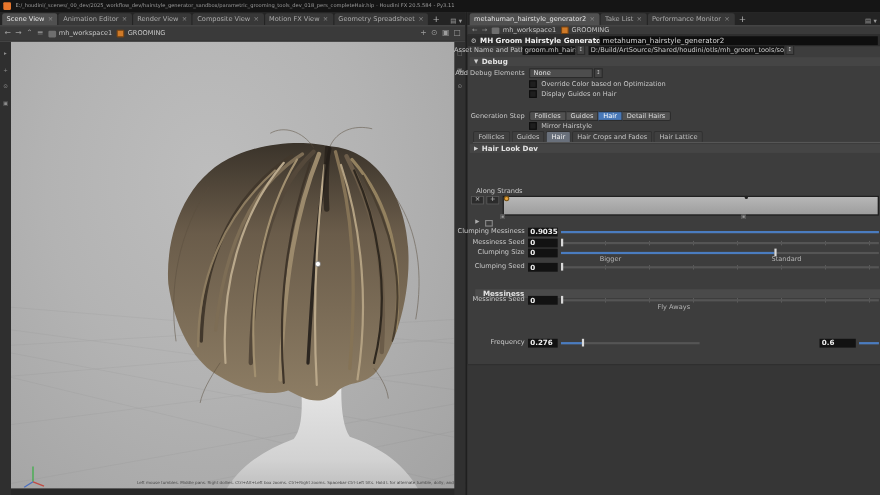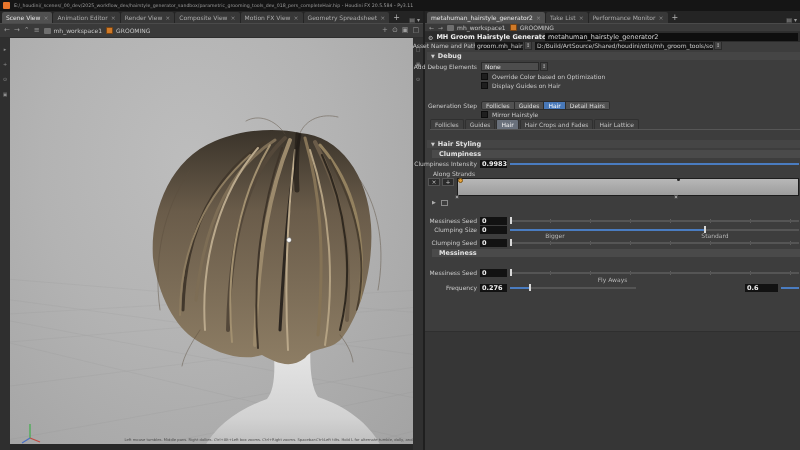--- a/index.html
+++ b/index.html
@@ -309,52 +309,51 @@
     </div>
 
     <div class="ftabs" style="top:108px">
       <div class="ftab">Follicles</div>
       <div class="ftab">Guides</div>
       <div class="ftab sel">Hair</div>
       <div class="ftab">Hair Crops and Fades</div>
       <div class="ftab">Hair Lattice</div>
     </div>
 
-    <div class="fold" style="top:129px">
-      <span class="tri">▼</span>
-      <span>Hair Styling</span>
-    </div>
-    <div class="sec" style="top:139px">Clumpiness</div>
-
-    <div class="row" style="top:148px">
-      <div class="lbl">Clumpiness Intensity</div>
-      <div class="val">0.9983</div>
-      <div class="sld">
-          <div class="fill" style="width:100%"></div>
-        </div>
-    </div>
+    <div class="fold" style="top:120px">
+      <span class="tri">▶</span>
+      <span>Hair Look Dev</span>
+    </div>
+
 
     <div class="row" style="top:159px;height:6px;">
       <div style="position:absolute;left:8px;font-size:6px;color:#c9c9c9;">Along Strands</div>
     </div>
     <div class="row" style="top:166px;height:22px;">
       <div class="rampbtn" style="left:3px;top:1px;">×</div>
       <div class="rampbtn" style="left:17px;top:1px;">+</div>
       <div class="ramp">
         <div class="rpt" style="left:0px;top:-1px;background:#e8a33b;border:1px solid #7a5414;"></div>
         <div class="rpt" style="left:219px;top:-1px;background:#222;"></div>
       </div>
       <div class="rph" style="left:30px;top:18px;"></div>
       <div class="rph" style="left:249px;top:18px;"></div>
     </div>
     <div class="row" style="top:188px;height:6px;">
       <span style="position:absolute;left:7px;color:#adadad;font-size:5px;">▶</span>
       <div style="position:absolute;left:16px;top:1px;width:5px;height:4px;border:1px solid #8a8a8a;"></div>
     </div>
 
+    <div class="row" style="top:195px">
+      <div class="lbl">Clumping Messiness</div>
+      <div class="val">0.9035</div>
+      <div class="sld">
+          <div class="fill" style="width:100%"></div>
+        </div>
+    </div>
 
     <div class="row" style="top:205px">
       <div class="lbl">Messiness Seed</div>
       <div class="val">0</div>
       <div class="ticks"></div>
       <div class="sld">
           <div class="hnd" style="left:0"></div>
         </div>
     </div>
 
@@ -373,35 +372,35 @@
 
     <div class="row" style="top:227px">
       <div class="lbl">Clumping Seed</div>
       <div class="val">0</div>
       <div class="ticks"></div>
       <div class="sld">
           <div class="hnd" style="left:0"></div>
         </div>
     </div>
 
-    <div class="sec" style="top:238px">Messiness</div>
+    <div class="sec" style="top:252px">Messiness</div>
     <div class="row" style="top:257px">
       <div class="lbl">Messiness Seed</div>
       <div class="val">0</div>
       <div class="ticks"></div>
       <div class="sld">
           <div class="hnd" style="left:0"></div>
         </div>
     </div>
     <div class="row" style="top:265px;height:6px;">
       <div class="hint" style="left:50%;">Fly Aways</div>
     </div>
 
 
-    <div class="row" style="top:272px">
+    <div class="row" style="top:296px">
       <div class="lbl">Frequency</div>
       <div class="val">0.276</div>
       <div class="sld short">
           <div class="fill" style="width:15%"></div>
           <div class="hnd" style="left:15%"></div>
         </div>
       <div class="val right2">0.6</div>
       <div class="sld stub">
           <div class="fill" style="width:100%"></div>
         </div>

